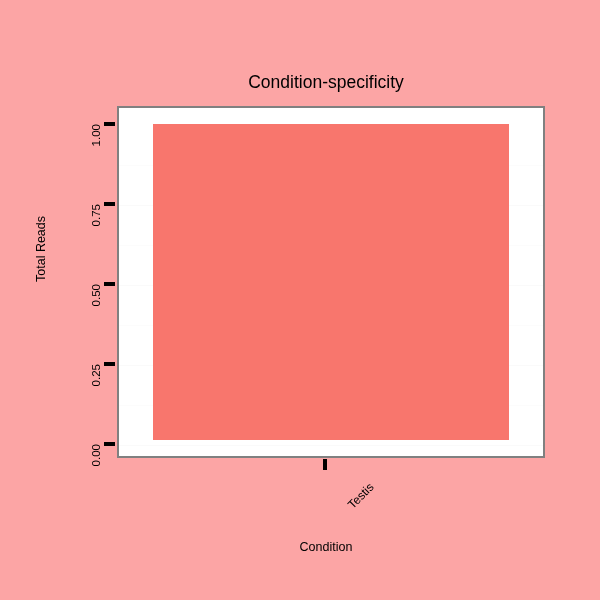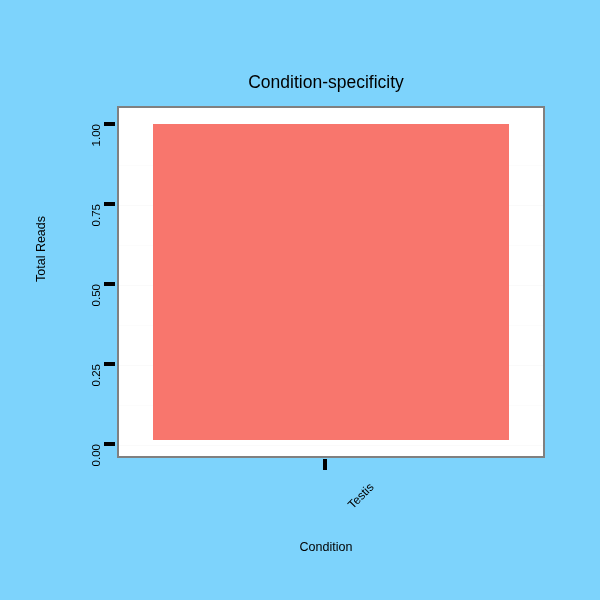--- a/index.html
+++ b/index.html
@@ -12,21 +12,21 @@
     height: 600px;
     font-family: "Liberation Sans", sans-serif;
     color: #000000;
     overflow: hidden;
   }
 
   #plot-root {
     position: relative;
     width: 600px;
     height: 600px;
-    background: #7dd3fc;
+    background: #fca5a5;
   }
 
   
   #chart-title {
     position: absolute;
     left: 0;
     top: 72px;
     width: 652px;
     text-align: center;
     font-size: 17.5px;

